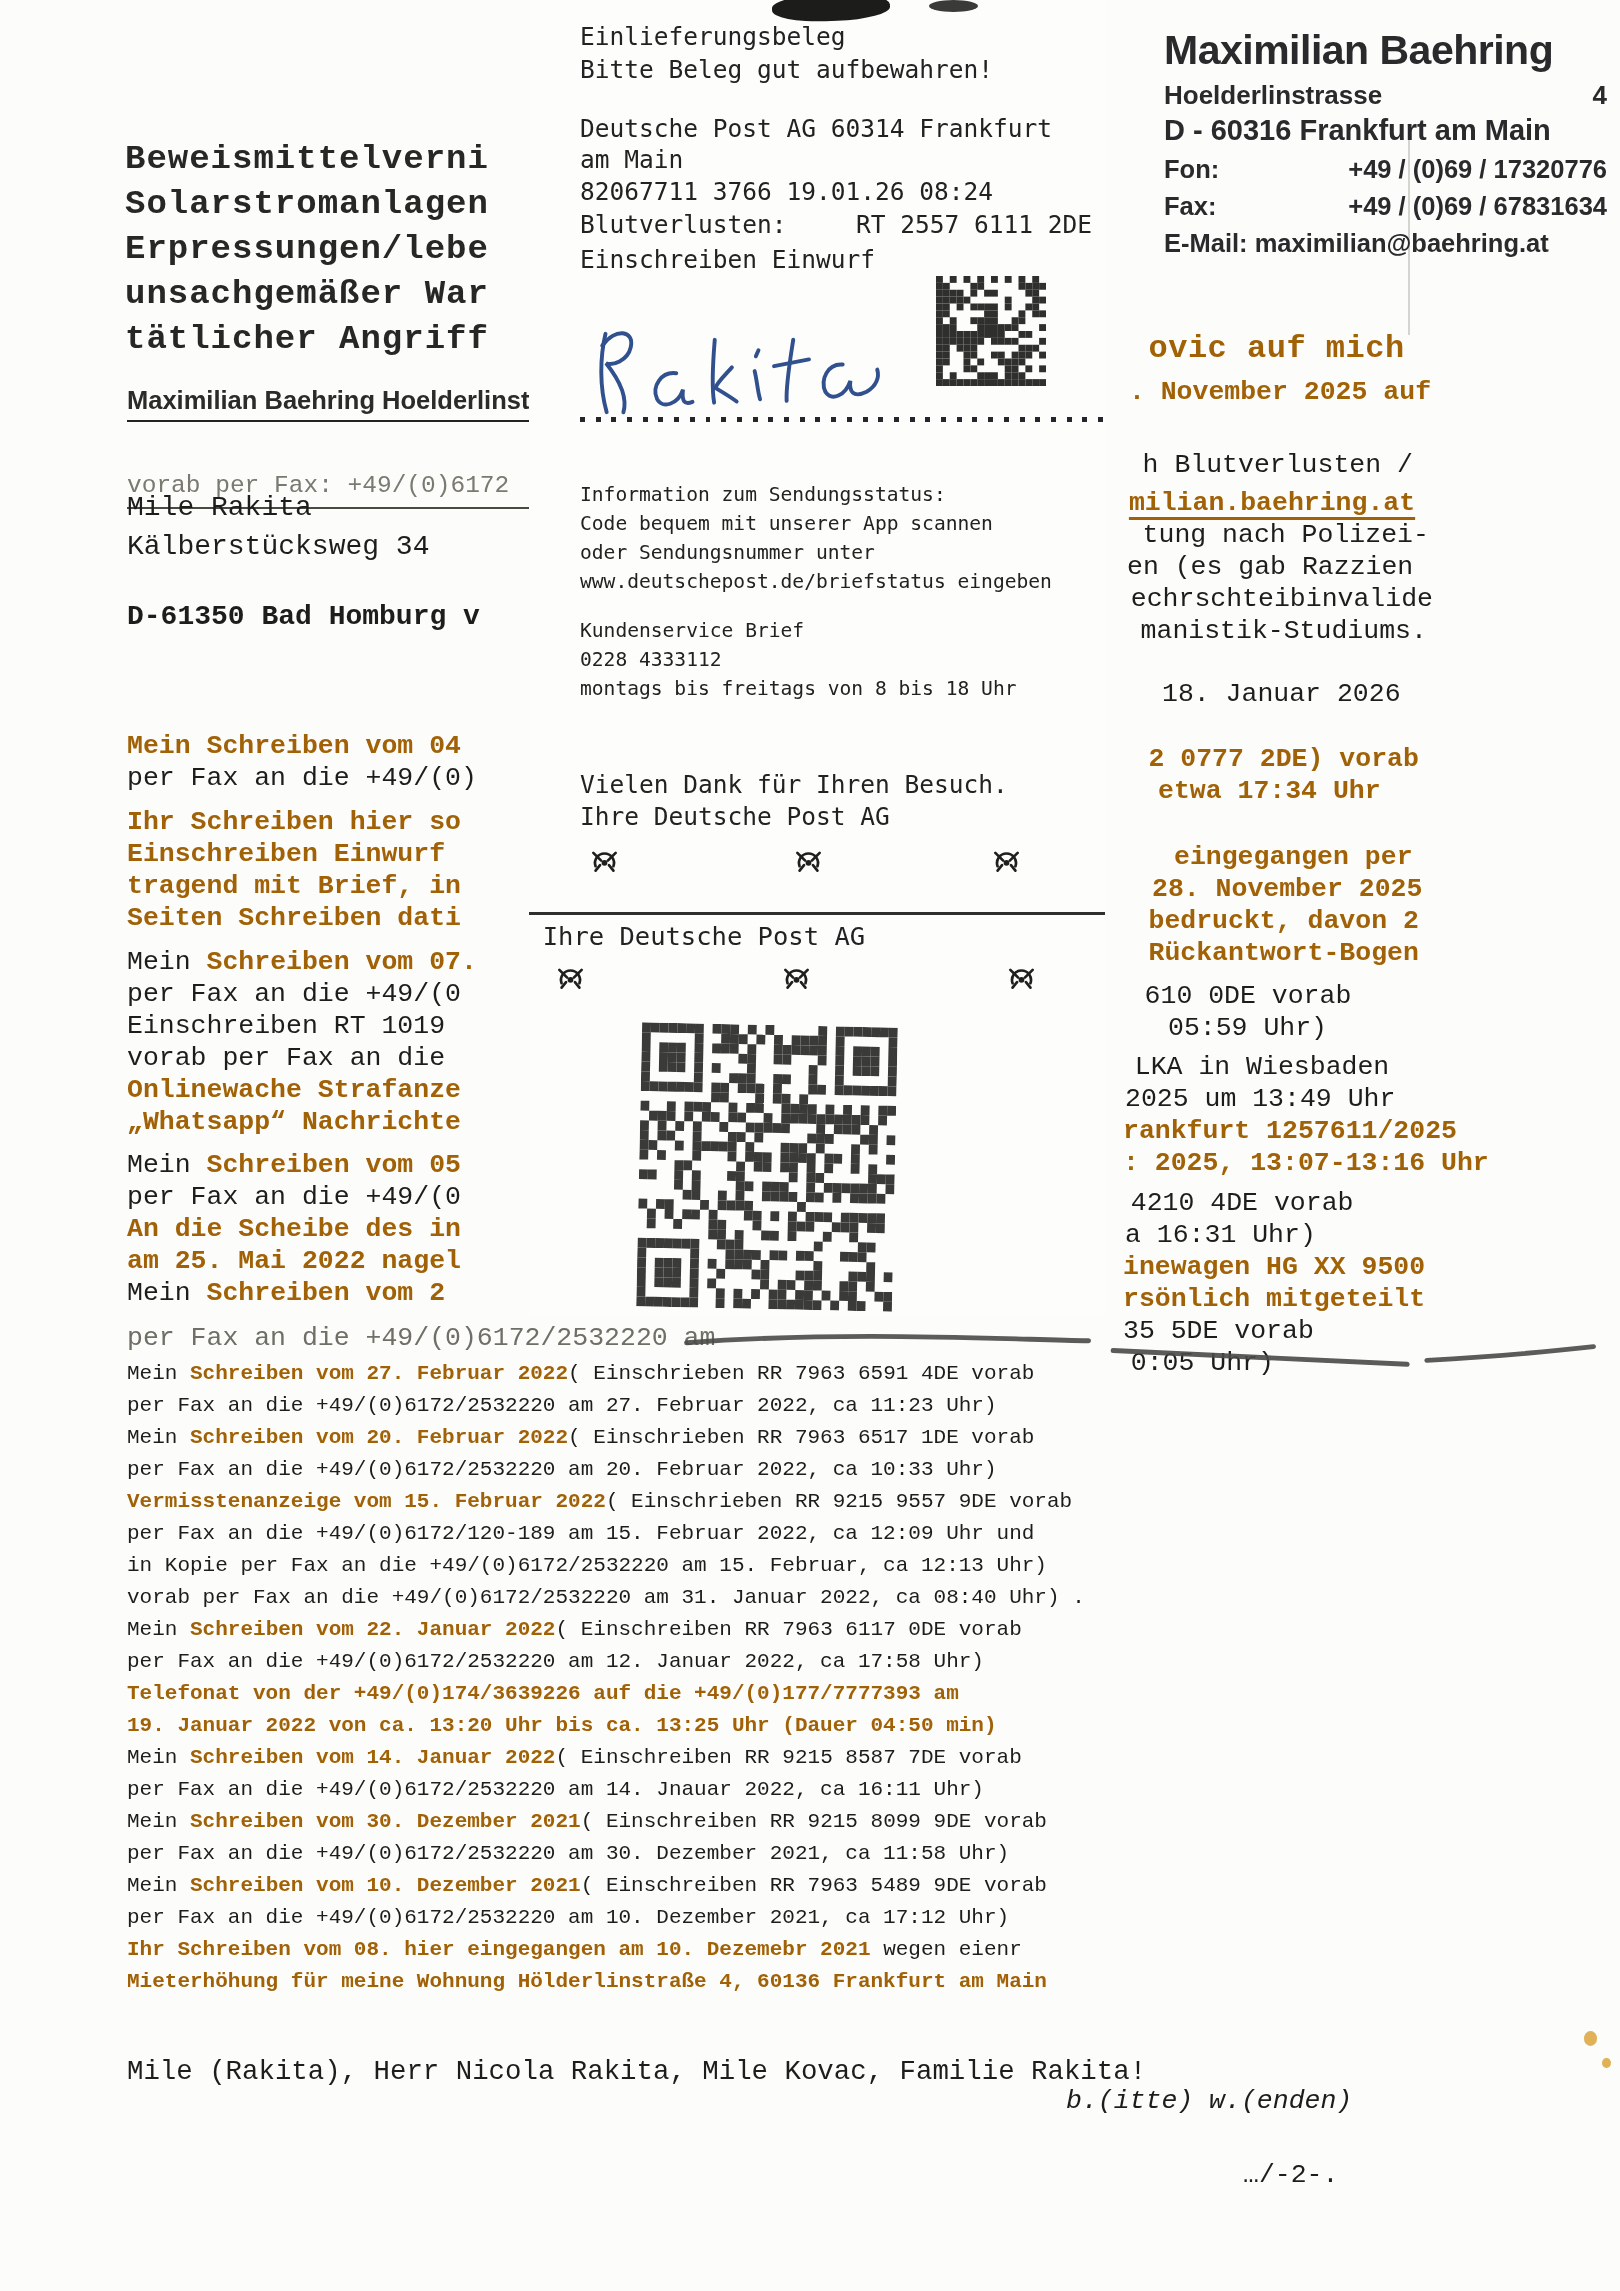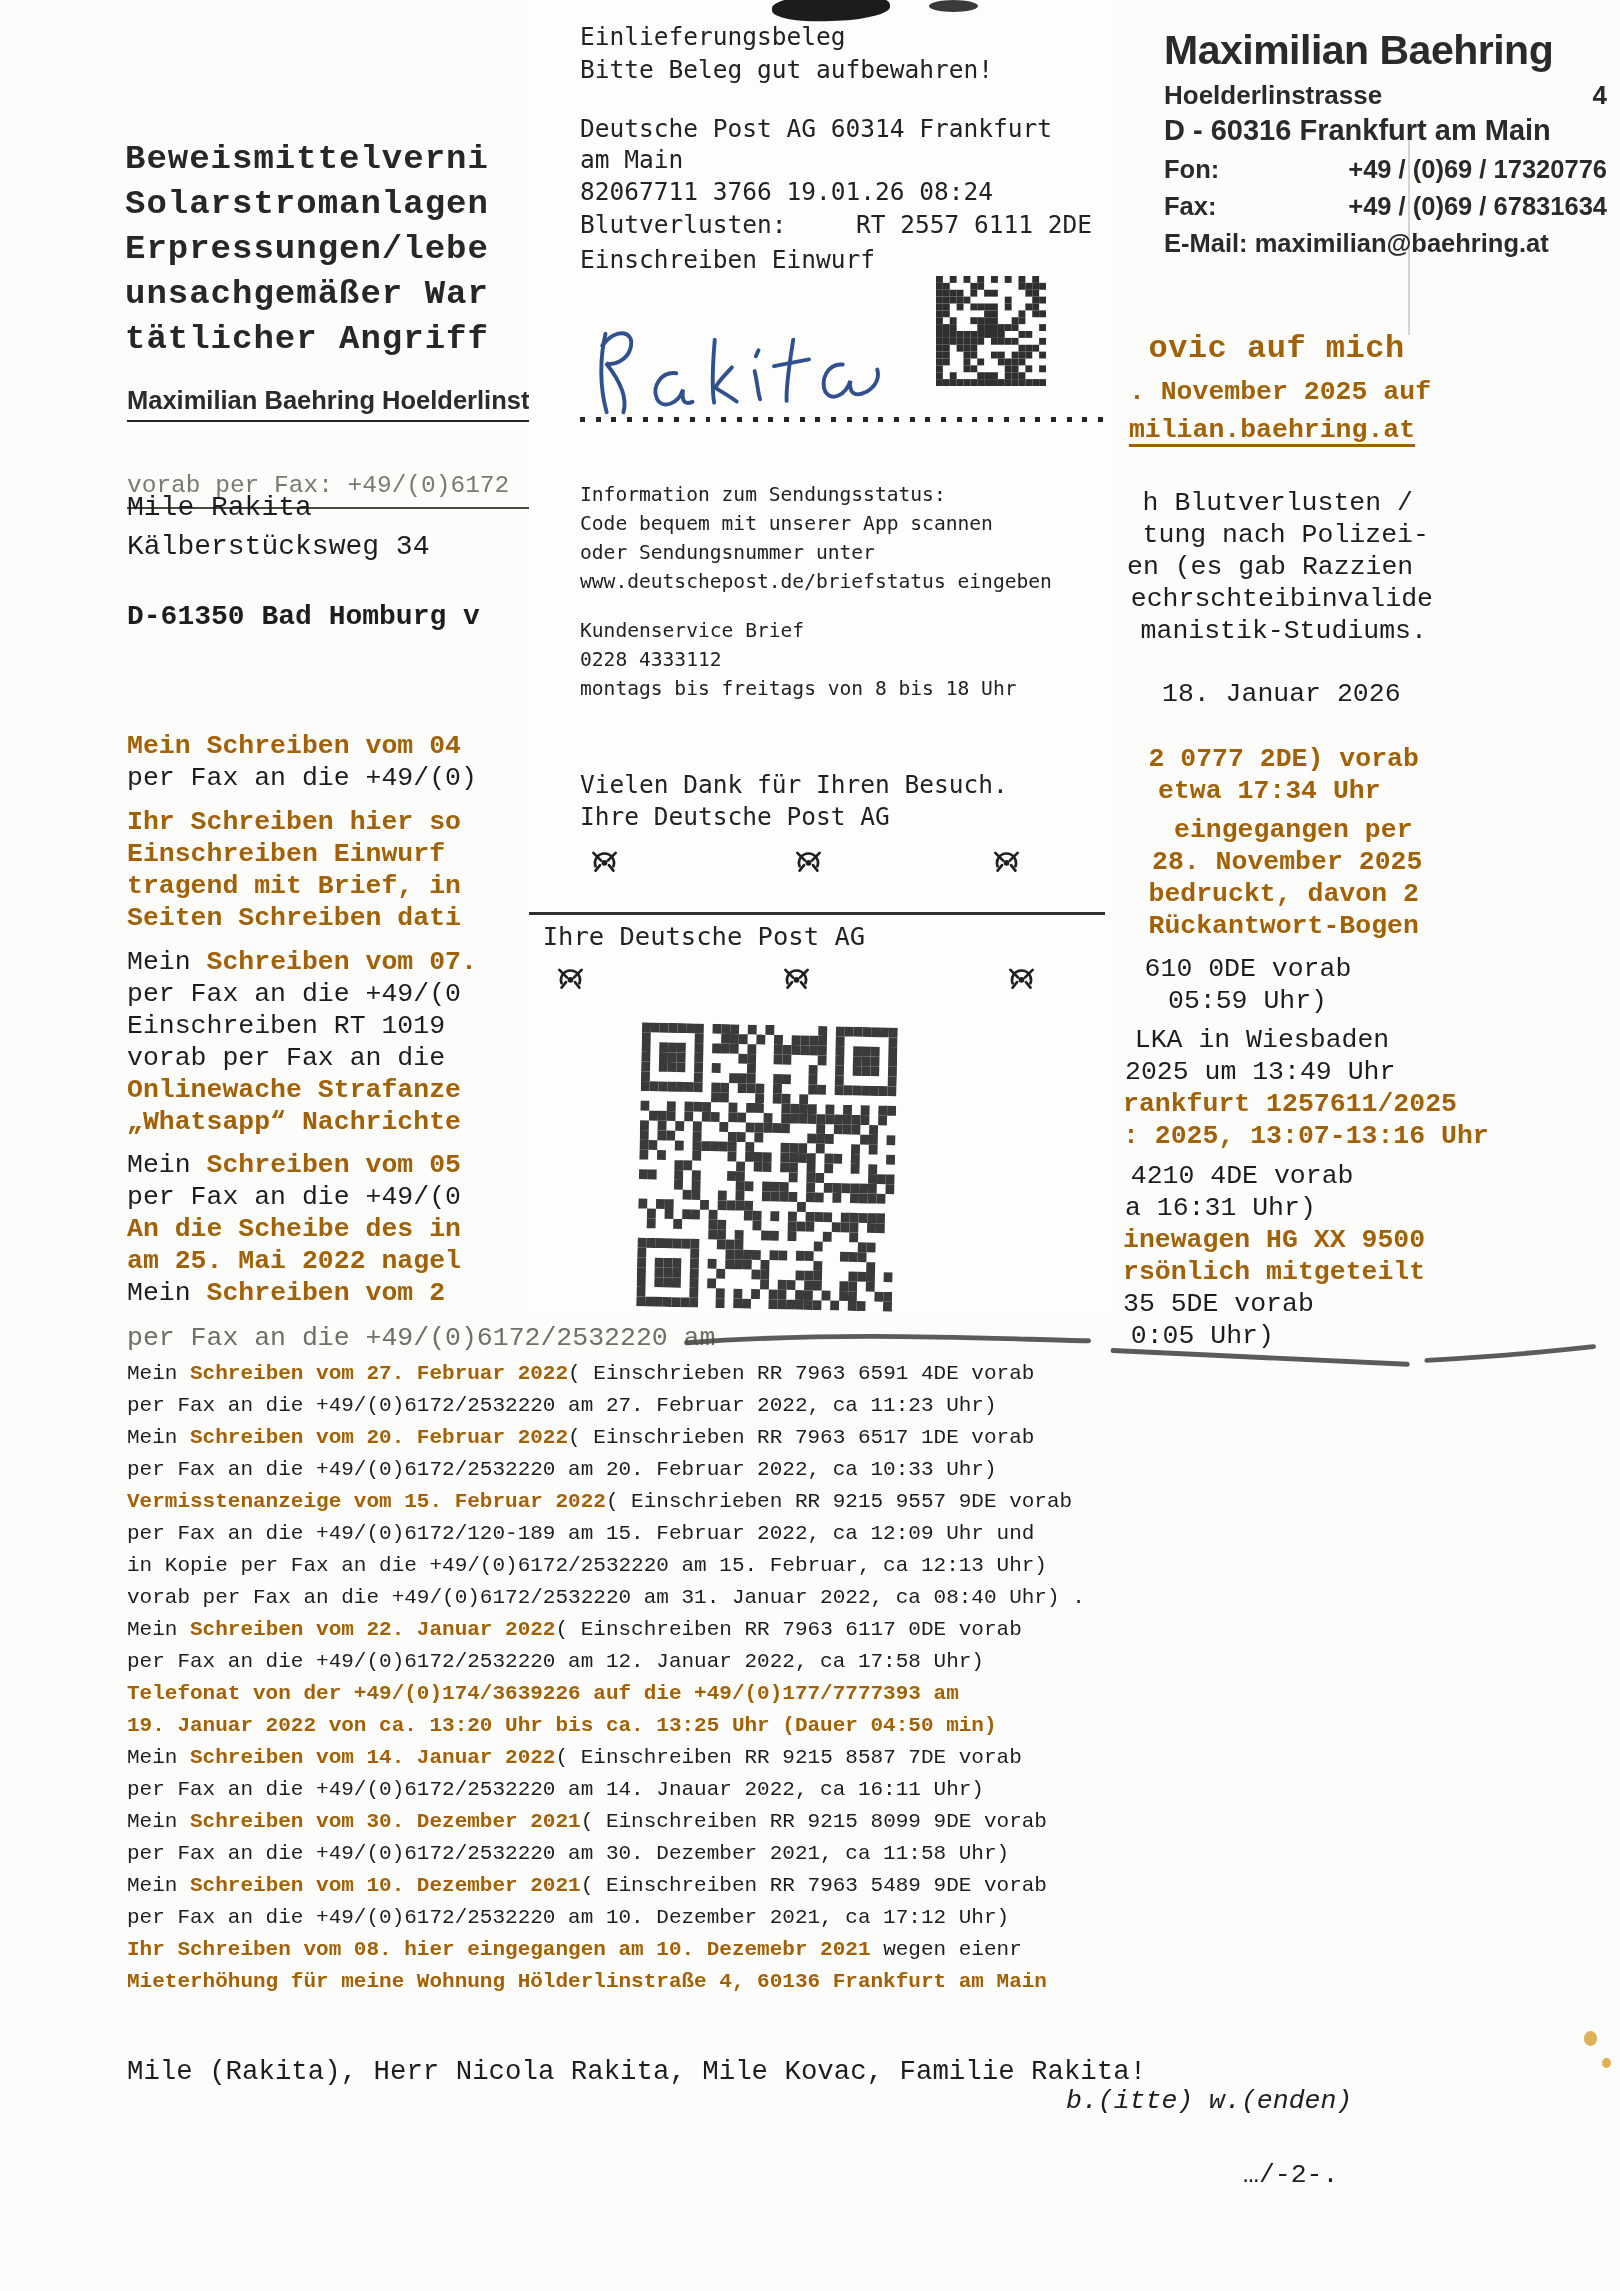--- a/index.html
+++ b/index.html
@@ -105,30 +105,30 @@
       <div class="mt12"><span>Mein </span><span class="b">Schreiben vom 05</span></div>
       <div><span>per Fax an die +49/(0</span></div>
       <div><span class="b">An die Scheibe des in</span></div>
       <div><span class="b">am 25. Mai 2022 nagel</span></div>
       <div><span>Mein </span><span class="b">Schreiben vom 2</span></div>
     </div>
   <div id="struck-line">per Fax an die +49/(0)6172/2532220 am</div>
   <div id="right-frags">
       <div class="rfrag b big" style="margin-left: 25.5px;">ovic auf mich</div>
       <div class="rfrag b" style="margin-left: 5.9px; margin-top: 9.8px;">. November 2025 auf</div>
+      <div class="rfrag" style="margin-left: 19.6px; margin-top: 41px;">h Blutverlusten /</div>
       <div class="rfrag b u" style="margin-left: 5.9px; margin-top: 5.9px;">milian.baehring.at</div>
-      <div class="rfrag" style="margin-left: 19.6px; margin-top: 41px;">h Blutverlusten /</div>
       <div class="rfrag" style="margin-left: 19.6px;">tung nach Polizei-</div>
       <div class="rfrag" style="margin-left: 4px;">en (es gab Razzien</div>
       <div class="rfrag" style="margin-left: 7.8px;">echrschteibinvalide</div>
       <div class="rfrag" style="margin-left: 17.6px;">manistik-Studiums.</div>
       <div class="rfrag" style="margin-left: 39px; margin-top: 31px;">18. Januar 2026</div>
       <div class="rfrag b" style="margin-left: 25.5px; margin-top: 33px;">2 0777 2DE) vorab</div>
       <div class="rfrag b" style="margin-left: 35px;">etwa 17:34 Uhr</div>
-      <div class="rfrag b" style="margin-left: 51px; margin-top: 7px;">eingegangen per</div>
+      <div class="rfrag b" style="margin-left: 51px; margin-top: 34px;">eingegangen per</div>
       <div class="rfrag b" style="margin-left: 29px;">28. November 2025</div>
       <div class="rfrag b" style="margin-left: 25.5px;">bedruckt, davon 2</div>
       <div class="rfrag b" style="margin-left: 25.5px;">Rückantwort-Bogen</div>
       <div class="rfrag" style="margin-left: 21.6px; margin-top: 11.8px;">610 0DE vorab</div>
       <div class="rfrag" style="margin-left: 45px;">05:59 Uhr)</div>
       <div class="rfrag" style="margin-left: 11.8px; margin-top: 6.9px;">LKA in Wiesbaden</div>
       <div class="rfrag" style="margin-left: 2px;">2025 um 13:49 Uhr</div>
       <div class="rfrag b" style="margin-left: 0px;">rankfurt 1257611/2025</div>
       <div class="rfrag b" style="margin-left: 0px;">: 2025, 13:07-13:16 Uhr</div>
       <div class="rfrag" style="margin-left: 7.8px; margin-top: 7.8px;">4210 4DE vorab</div>

